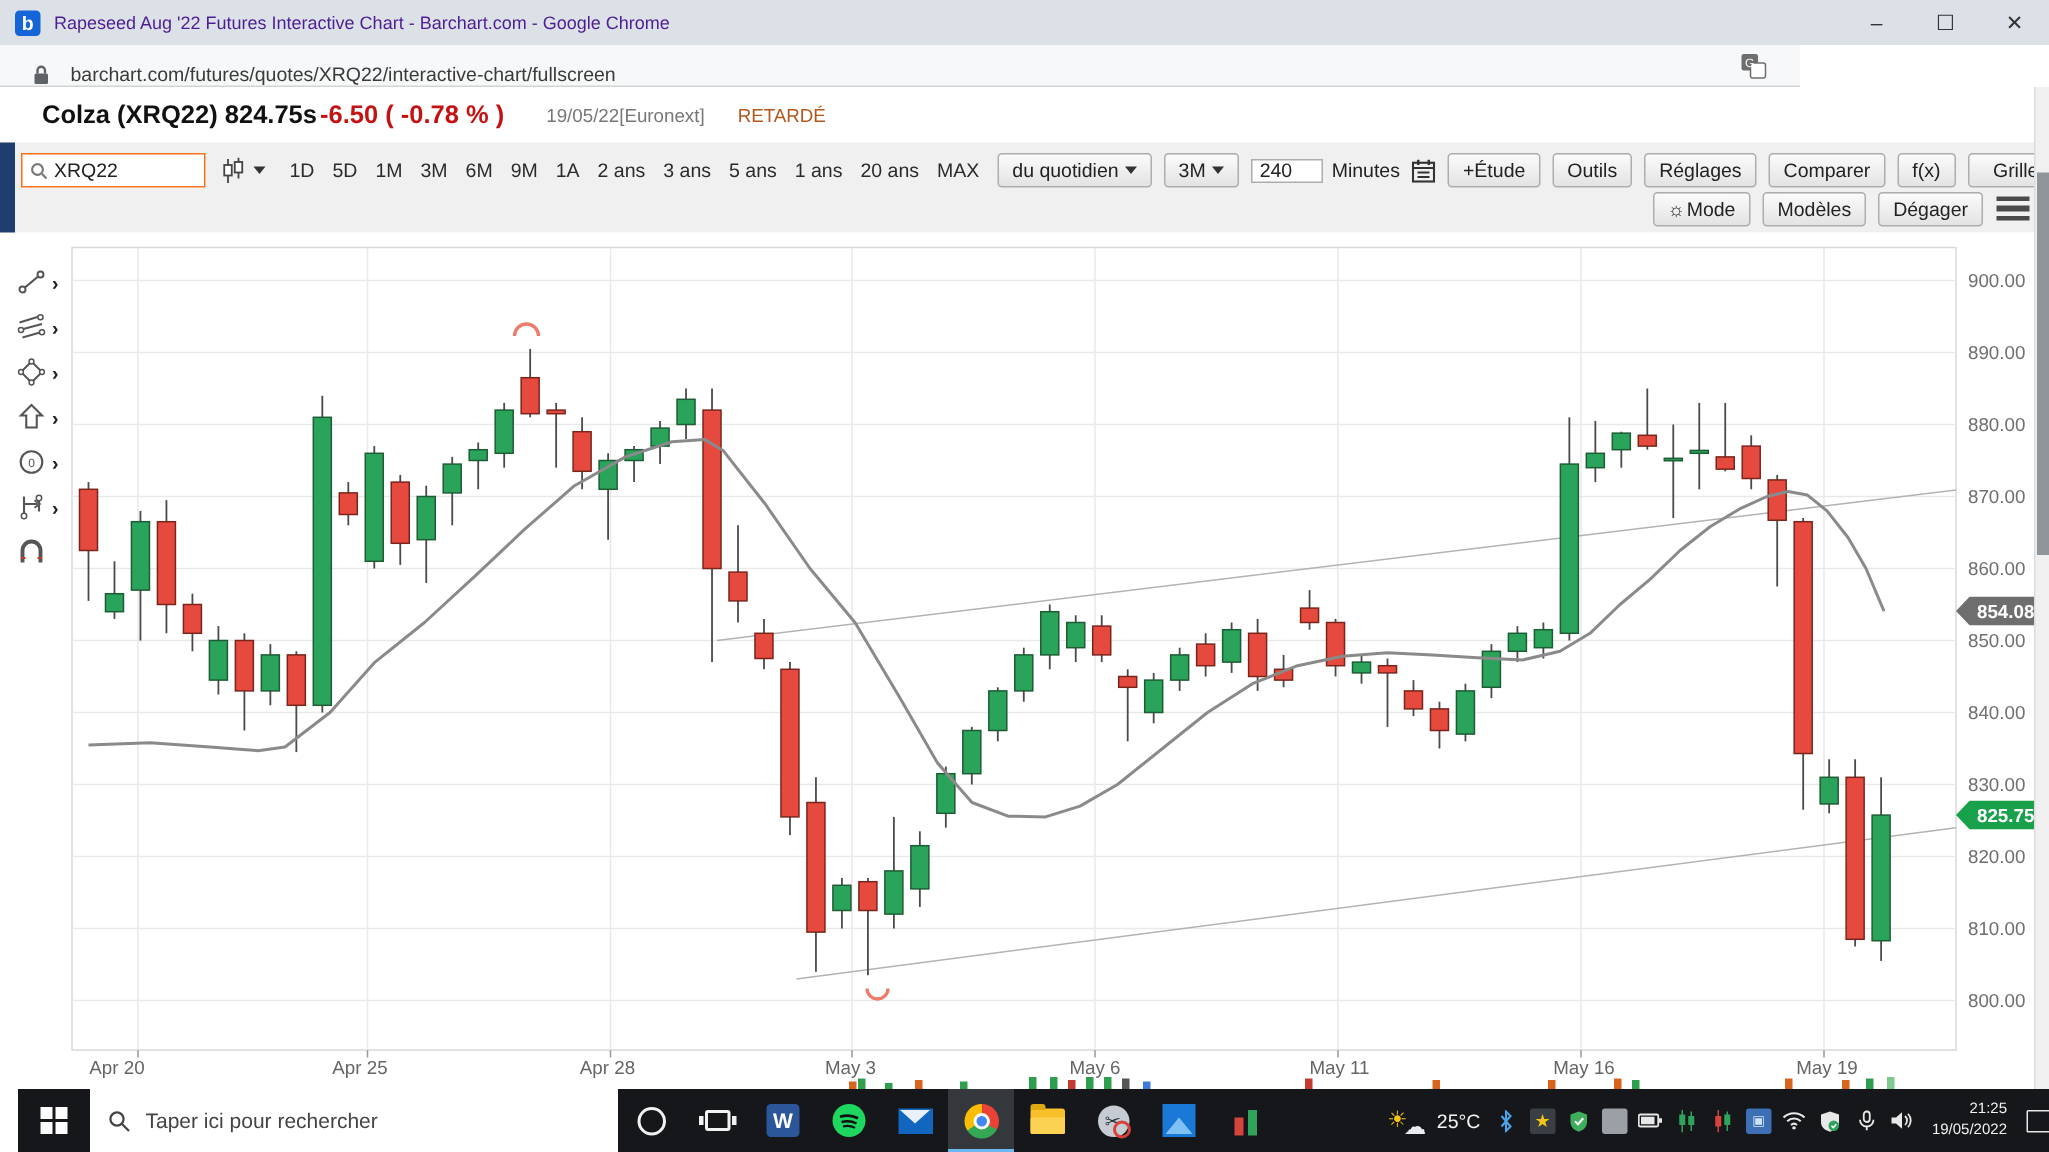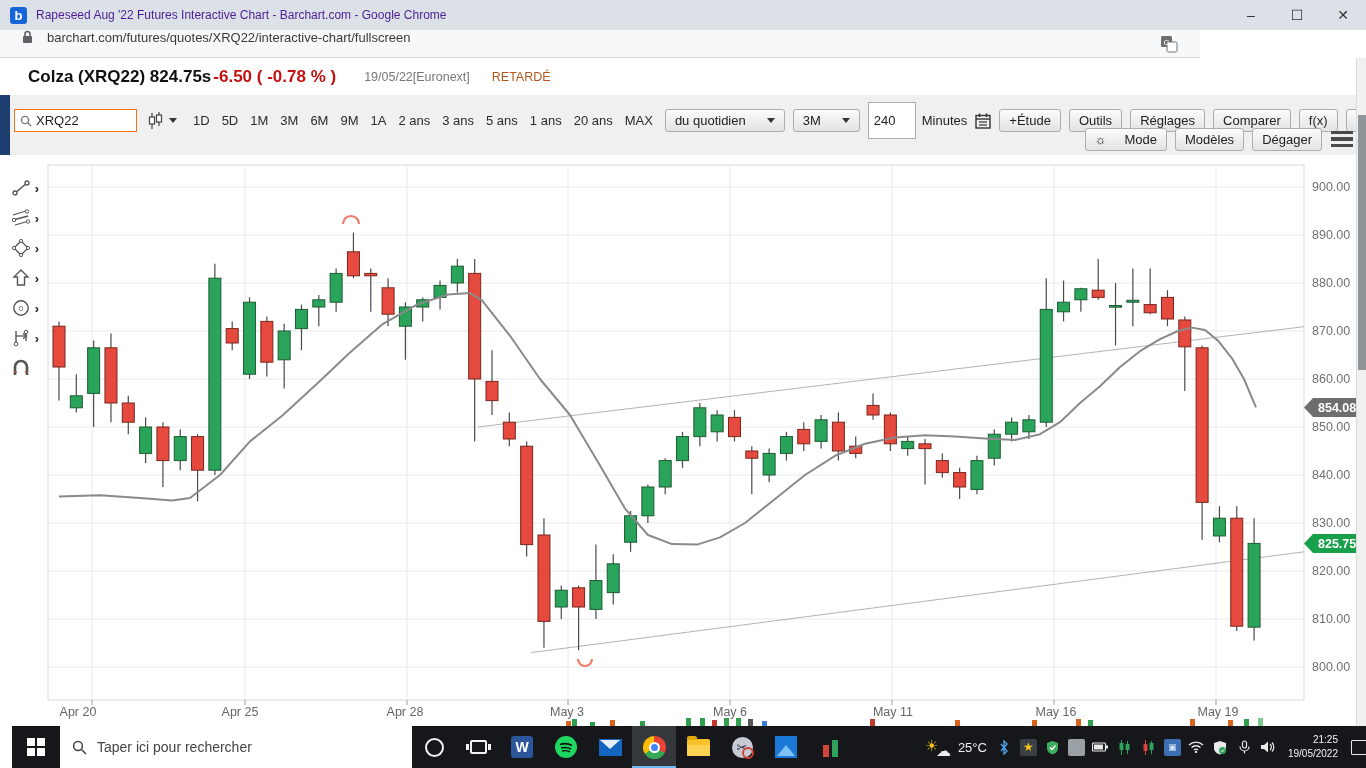--- a/index.html
+++ b/index.html
@@ -13,21 +13,21 @@
   .favicon { display:inline-flex; align-items:center; justify-content:center;
              width:17px; height:17px; margin-left:10px; border-radius:3px;
              background:#1565d8; color:#fff; font-weight:bold; font-size:13px; }
   .wtitle { margin-left:9px; font-size:12px; color:#4c1d95; }
   .wincontrols { position:absolute; right:0; top:0; height:30px; display:flex; }
   .winbtn { width:46px; height:30px; display:flex; align-items:center; justify-content:center;
             font-size:14px; color:#333; }
 
   
   .urlbar { position:absolute; left:0; top:30px; width:1200px; height:28px;
-            background:#f7f8f9; border-bottom:1px solid #d3d3d3; display:flex; align-items:flex-start; }
+            background:#f7f8f9; border-bottom:1px solid #d3d3d3; display:flex; align-items:flex-end; }
   .lockicon { margin-left:22px; }
   .url { margin-left:14px; font-size:13px; color:#3a3a3a; }
   .translate { position:absolute; right:22px; top:5px; width:18px; height:18px; }
 
   
   .quotebar { position:absolute; left:0; top:58px; width:1366px; height:37px; background:#fff;
               display:flex; align-items:center; }
   .qtitle { margin-left:28px; font-size:17px; font-weight:bold; color:#111; }
   .qchange { margin-left:2px; font-size:17px; font-weight:bold; color:#c41212; }
   .qdate { margin-left:28px; font-size:12.5px; color:#777; }
@@ -39,24 +39,24 @@
   .row1 { position:absolute; left:14px; top:7px; display:flex; align-items:center; gap:8px; }
   .searchbox { width:123px; height:23px; background:#fff; border:1px solid #f97316;
                display:flex; align-items:center; padding:0 5px; gap:4px; }
   .searchbox input { border:none; outline:none; width:90px; font-size:13px; color:#222;
                      font-family:"Liberation Sans",sans-serif; }
   .typesel { display:flex; align-items:center; gap:3px; margin-left:2px; }
   .periods { display:flex; align-items:center; gap:12px; margin-left:8px; margin-right:4px; }
   .period { font-size:13px; color:#2b2b2b; cursor:pointer; white-space:nowrap; }
   .btn { height:23px; padding:0 9px; background:linear-gradient(#fbfbfb,#e3e3e3);
          border:1px solid #adadad; border-radius:3px; font-size:13px; color:#222;
-         display:inline-flex; align-items:center; gap:18px; white-space:nowrap; }
+         display:inline-flex; align-items:center; gap:1px; white-space:nowrap; }
   .caret { width:0; height:0; border-left:4px solid transparent; border-right:4px solid transparent;
            border-top:5px solid #333; margin-left:3px; }
-  .numinput { width:48px; height:37px; border:1px solid #adadad; background:#fff;
+  .numinput { width:48px; height:16px; border:1px solid #adadad; background:#fff;
               font-size:13px; padding:0 5px; color:#222; font-family:"Liberation Sans",sans-serif; }
   .minlabel { font-size:13px; color:#222; margin-left:-2px; }
   .row2 { position:absolute; top:33px; right:44px; display:flex; align-items:center; gap:8px; }
   .hamburger { position:absolute; top:36px; right:13px; width:22px; height:16px;
                display:flex; flex-direction:column; justify-content:space-between; }
   .hamburger i { display:block; height:3.2px; background:#4a4a4a; }
 
   
   .page { position:absolute; left:0; top:155px; width:1366px; height:571px; background:#fff; }
   .toolcol { position:absolute; left:0; top:18px; width:46px; }

